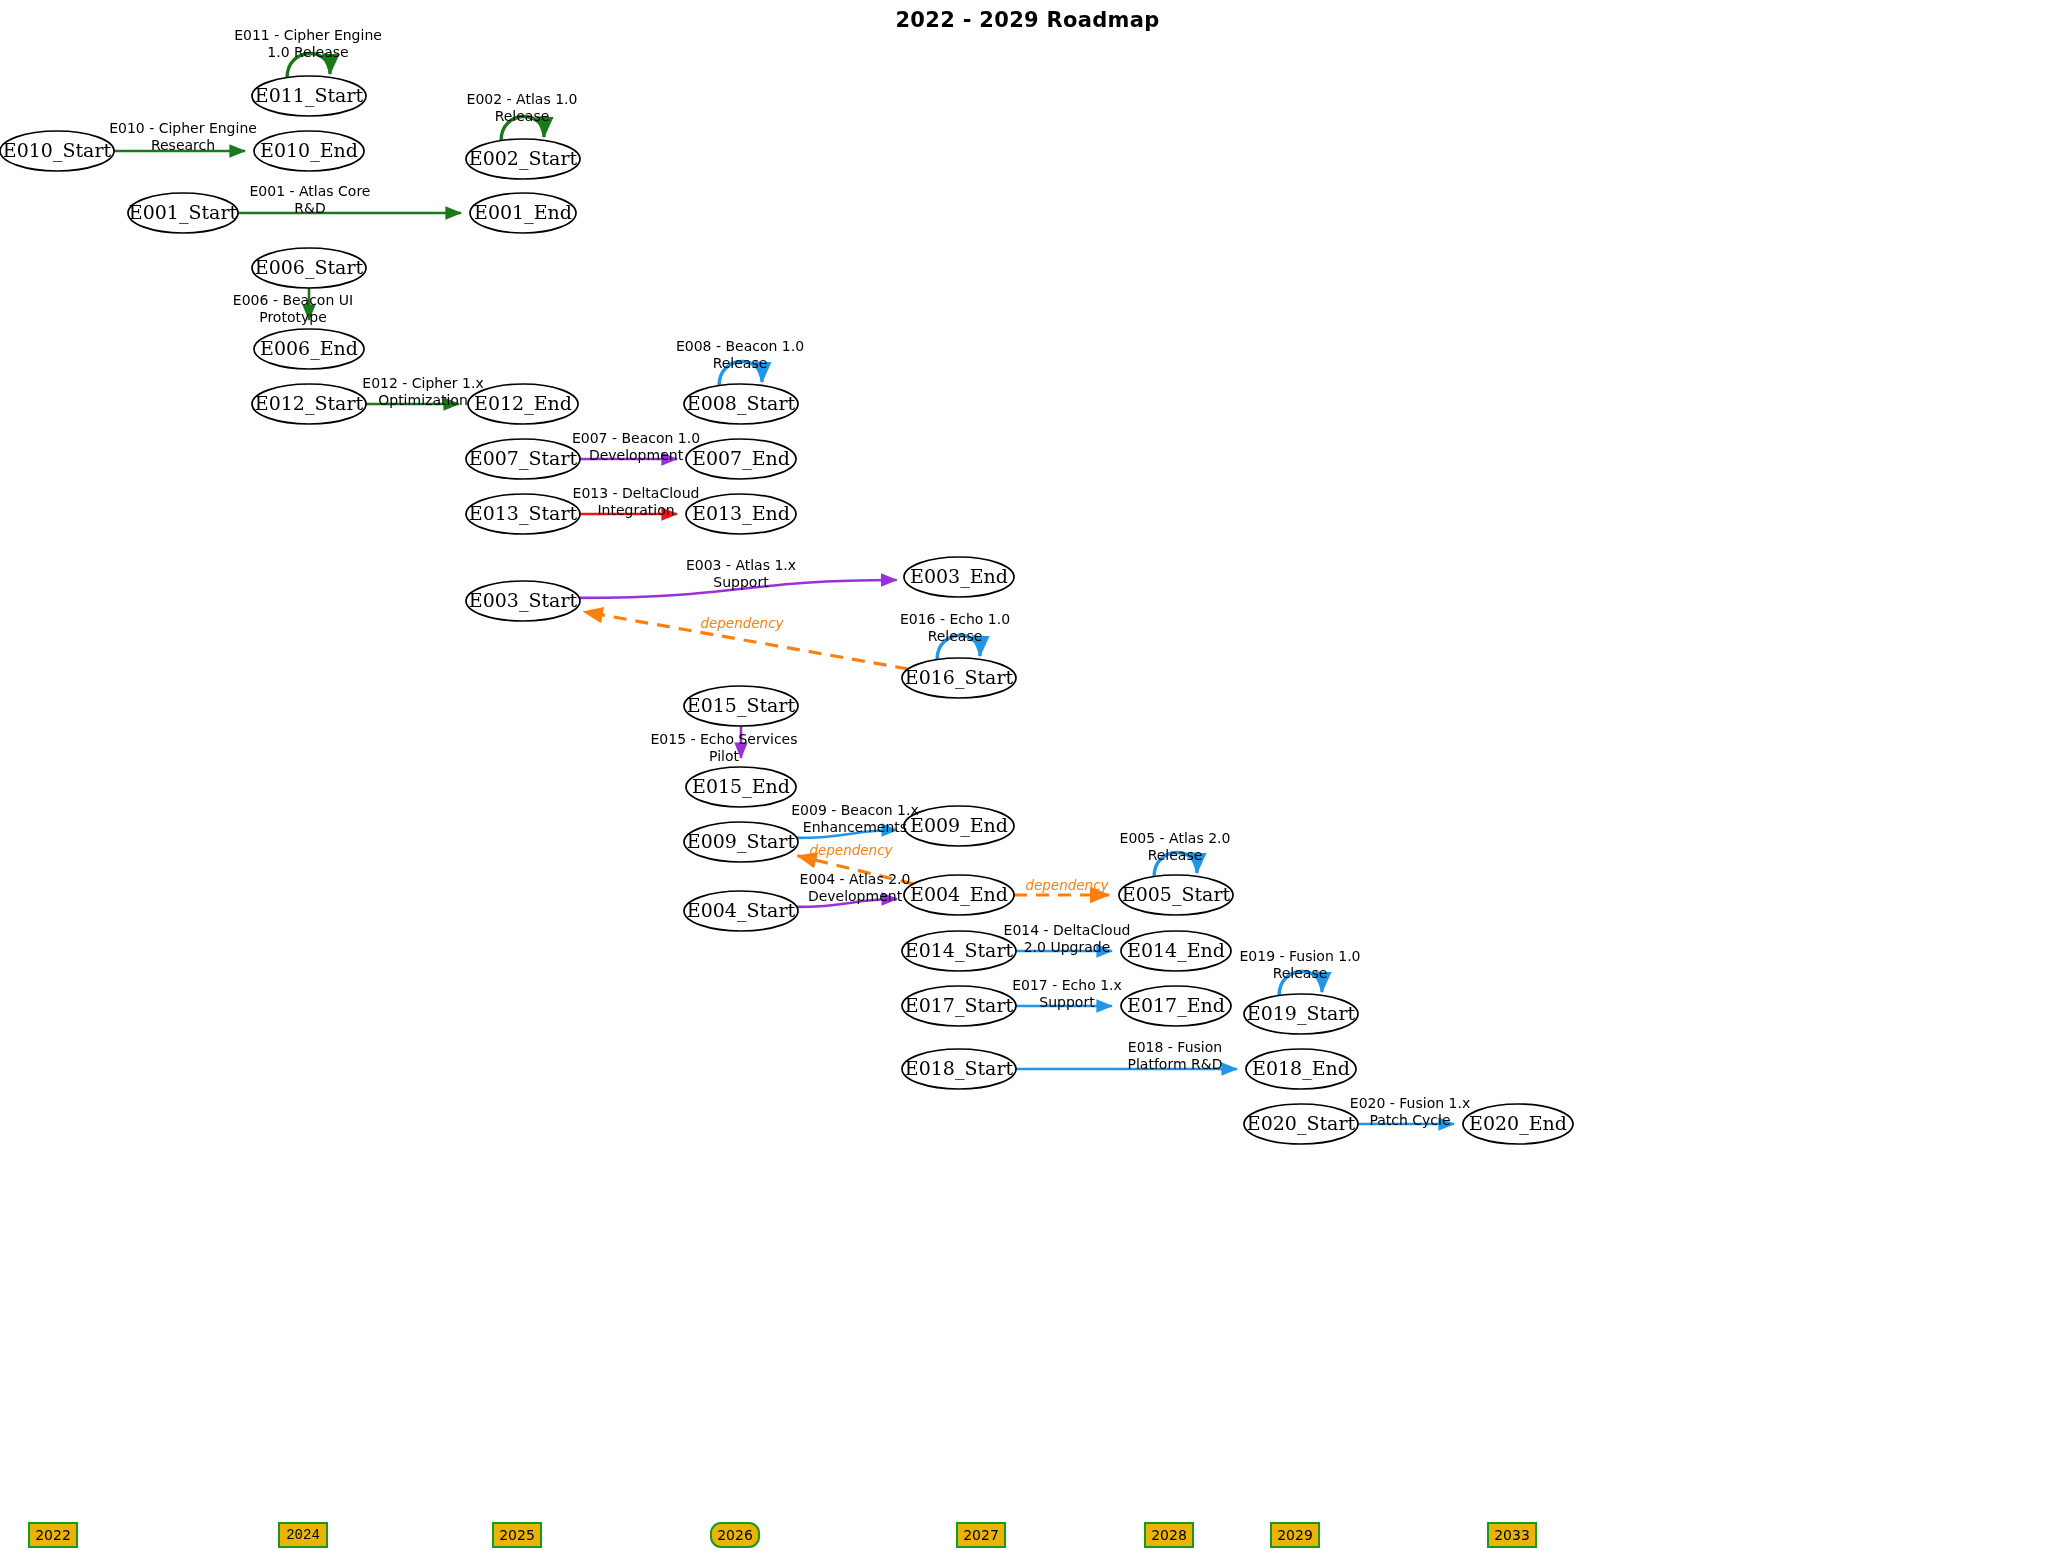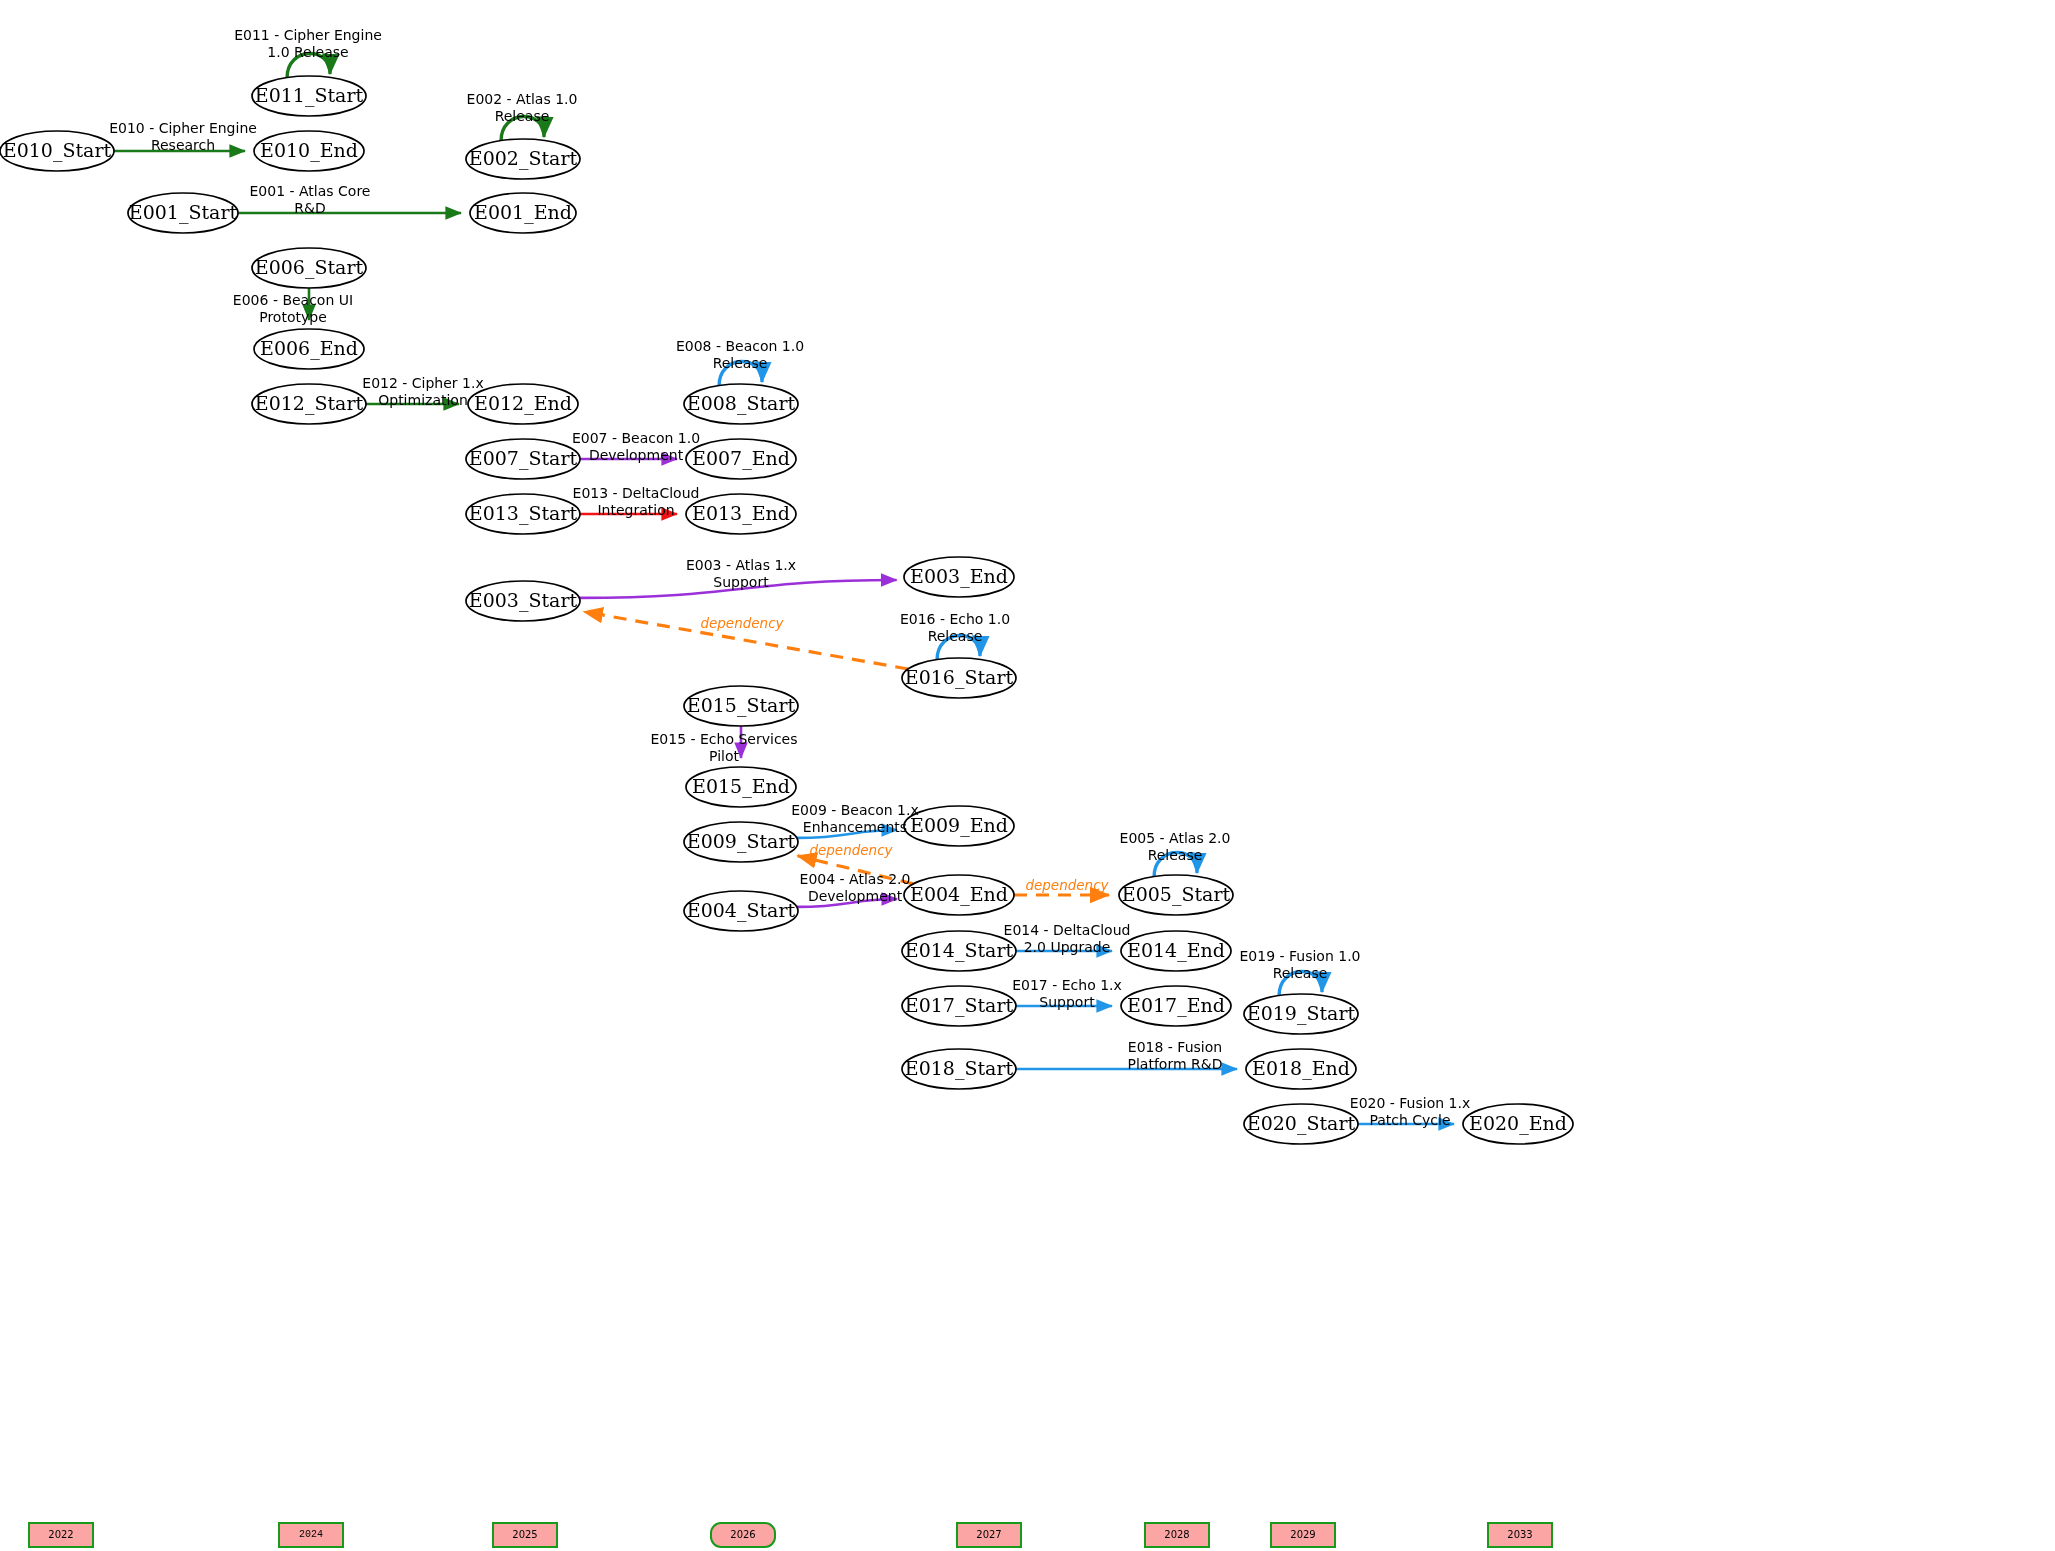--- a/index.html
+++ b/index.html
@@ -68,35 +68,36 @@
   }
   .dep-label {
     font-family: "DejaVu Sans", sans-serif;
     font-size: 13.5px;
     font-style: italic;
     text-anchor: middle;
   }
   .year-box {
     position: absolute;
     box-sizing: border-box;
-    background: #fca5a5;
+    background: #eab308;
     border: 2.5px solid #1a9a1a;
     font-family: "DejaVu Sans", sans-serif;
-    font-size: 10px;
+    font-size: 14px;
     color: #000000;
     text-align: center;
     line-height: 22px;
     height: 26px;
-    width: 66px;
+    width: 50px;
   }
 </style>
 </head>
 <body>
 
 <div id="canvas">
+  <div id="title">2022 - 2029 Roadmap</div>
   <svg id="graph" viewBox="0 0 2055 1551">
     <defs id="arrow-defs">
         <marker id="arw-green" markerWidth="7" markerHeight="7" refX="6" refY="2.6" orient="auto" markerUnits="strokeWidth">
           <path d="M0,0 L6.4,2.6 L0,5.2 z" fill="#1a7a1a"></path>
         </marker>
         <marker id="arw-green-dep" markerWidth="7" markerHeight="7" refX="6" refY="2.6" orient="auto" markerUnits="strokeWidth">
           <path d="M0,0 L6.4,2.6 L0,5.2 z" fill="#1a7a1a"></path>
         </marker>
         <marker id="arw-blue" markerWidth="7" markerHeight="7" refX="6" refY="2.6" orient="auto" markerUnits="strokeWidth">
           <path d="M0,0 L6.4,2.6 L0,5.2 z" fill="#2196e8"></path>

